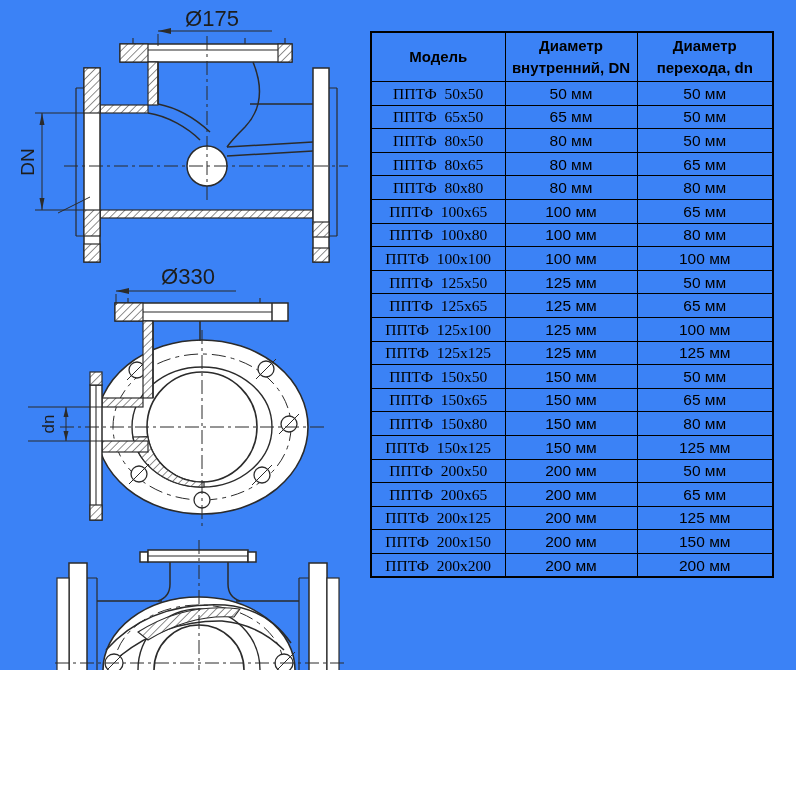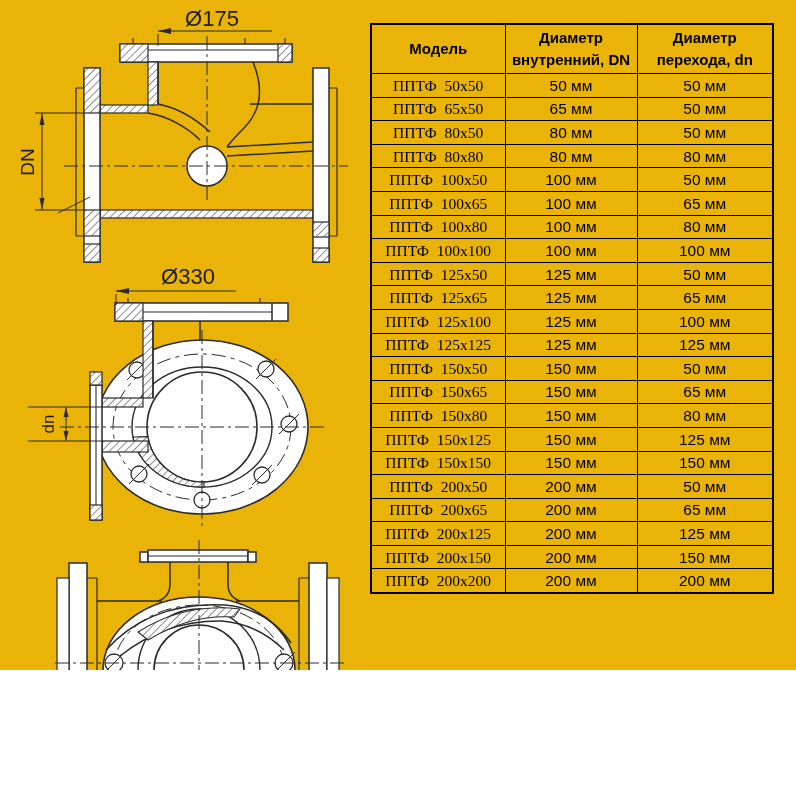--- a/index.html
+++ b/index.html
@@ -1,20 +1,20 @@
 <!DOCTYPE html>
 <html><head>
 <meta charset="utf-8">
 <style>
   html,body{margin:0;padding:0;background:#ffffff;}
-  .screen{position:relative;width:796px;height:670px;background:#eab308;overflow:hidden;
+  .screen{position:relative;width:796px;height:670px;background:#3b82f6;overflow:hidden;
           font-family:"Liberation Sans",sans-serif;}
   .drawing-svg{position:absolute;left:0;top:0;}
   .dim-text{fill:#1d1d1d;font-family:"Liberation Sans",sans-serif;}
-  .spec-table{position:absolute;left:370px;top:23px;width:402px;border-collapse:collapse;
+  .spec-table{position:absolute;left:370px;top:31px;width:402px;border-collapse:collapse;
               table-layout:fixed;color:#000;border:2px solid #000;}
   .spec-table th,.spec-table td{border:1.5px solid #000;text-align:center;vertical-align:middle;
               padding:0 2px;overflow:hidden;}
   .spec-table thead th{font-weight:bold;font-size:15px;line-height:1.5;height:48px;}
   .spec-table tbody td{font-size:15.5px;height:22.6px;line-height:1.1;}
   .c-model{white-space:pre;font-family:Liberation Serif, serif;}
 </style>
 </head>
 <body>
 
@@ -208,30 +208,30 @@
           <td class="c-model">ППТФ  65х50</td>
           <td>65 мм</td>
           <td>50 мм</td>
         </tr>
         <tr>
           <td class="c-model">ППТФ  80х50</td>
           <td>80 мм</td>
           <td>50 мм</td>
         </tr>
         <tr>
+          <td class="c-model">ППТФ  80х65</td>
+          <td>80 мм</td>
+          <td>65 мм</td>
+        </tr>
+        <tr>
           <td class="c-model">ППТФ  80х80</td>
           <td>80 мм</td>
           <td>80 мм</td>
         </tr>
         <tr>
-          <td class="c-model">ППТФ  100х50</td>
-          <td>100 мм</td>
-          <td>50 мм</td>
-        </tr>
-        <tr>
           <td class="c-model">ППТФ  100х65</td>
           <td>100 мм</td>
           <td>65 мм</td>
         </tr>
         <tr>
           <td class="c-model">ППТФ  100х80</td>
           <td>100 мм</td>
           <td>80 мм</td>
         </tr>
         <tr>
@@ -271,25 +271,20 @@
         </tr>
         <tr>
           <td class="c-model">ППТФ  150х80</td>
           <td>150 мм</td>
           <td>80 мм</td>
         </tr>
         <tr>
           <td class="c-model">ППТФ  150х125</td>
           <td>150 мм</td>
           <td>125 мм</td>
-        </tr>
-        <tr>
-          <td class="c-model">ППТФ  150х150</td>
-          <td>150 мм</td>
-          <td>150 мм</td>
         </tr>
         <tr>
           <td class="c-model">ППТФ  200х50</td>
           <td>200 мм</td>
           <td>50 мм</td>
         </tr>
         <tr>
           <td class="c-model">ППТФ  200х65</td>
           <td>200 мм</td>
           <td>65 мм</td>

